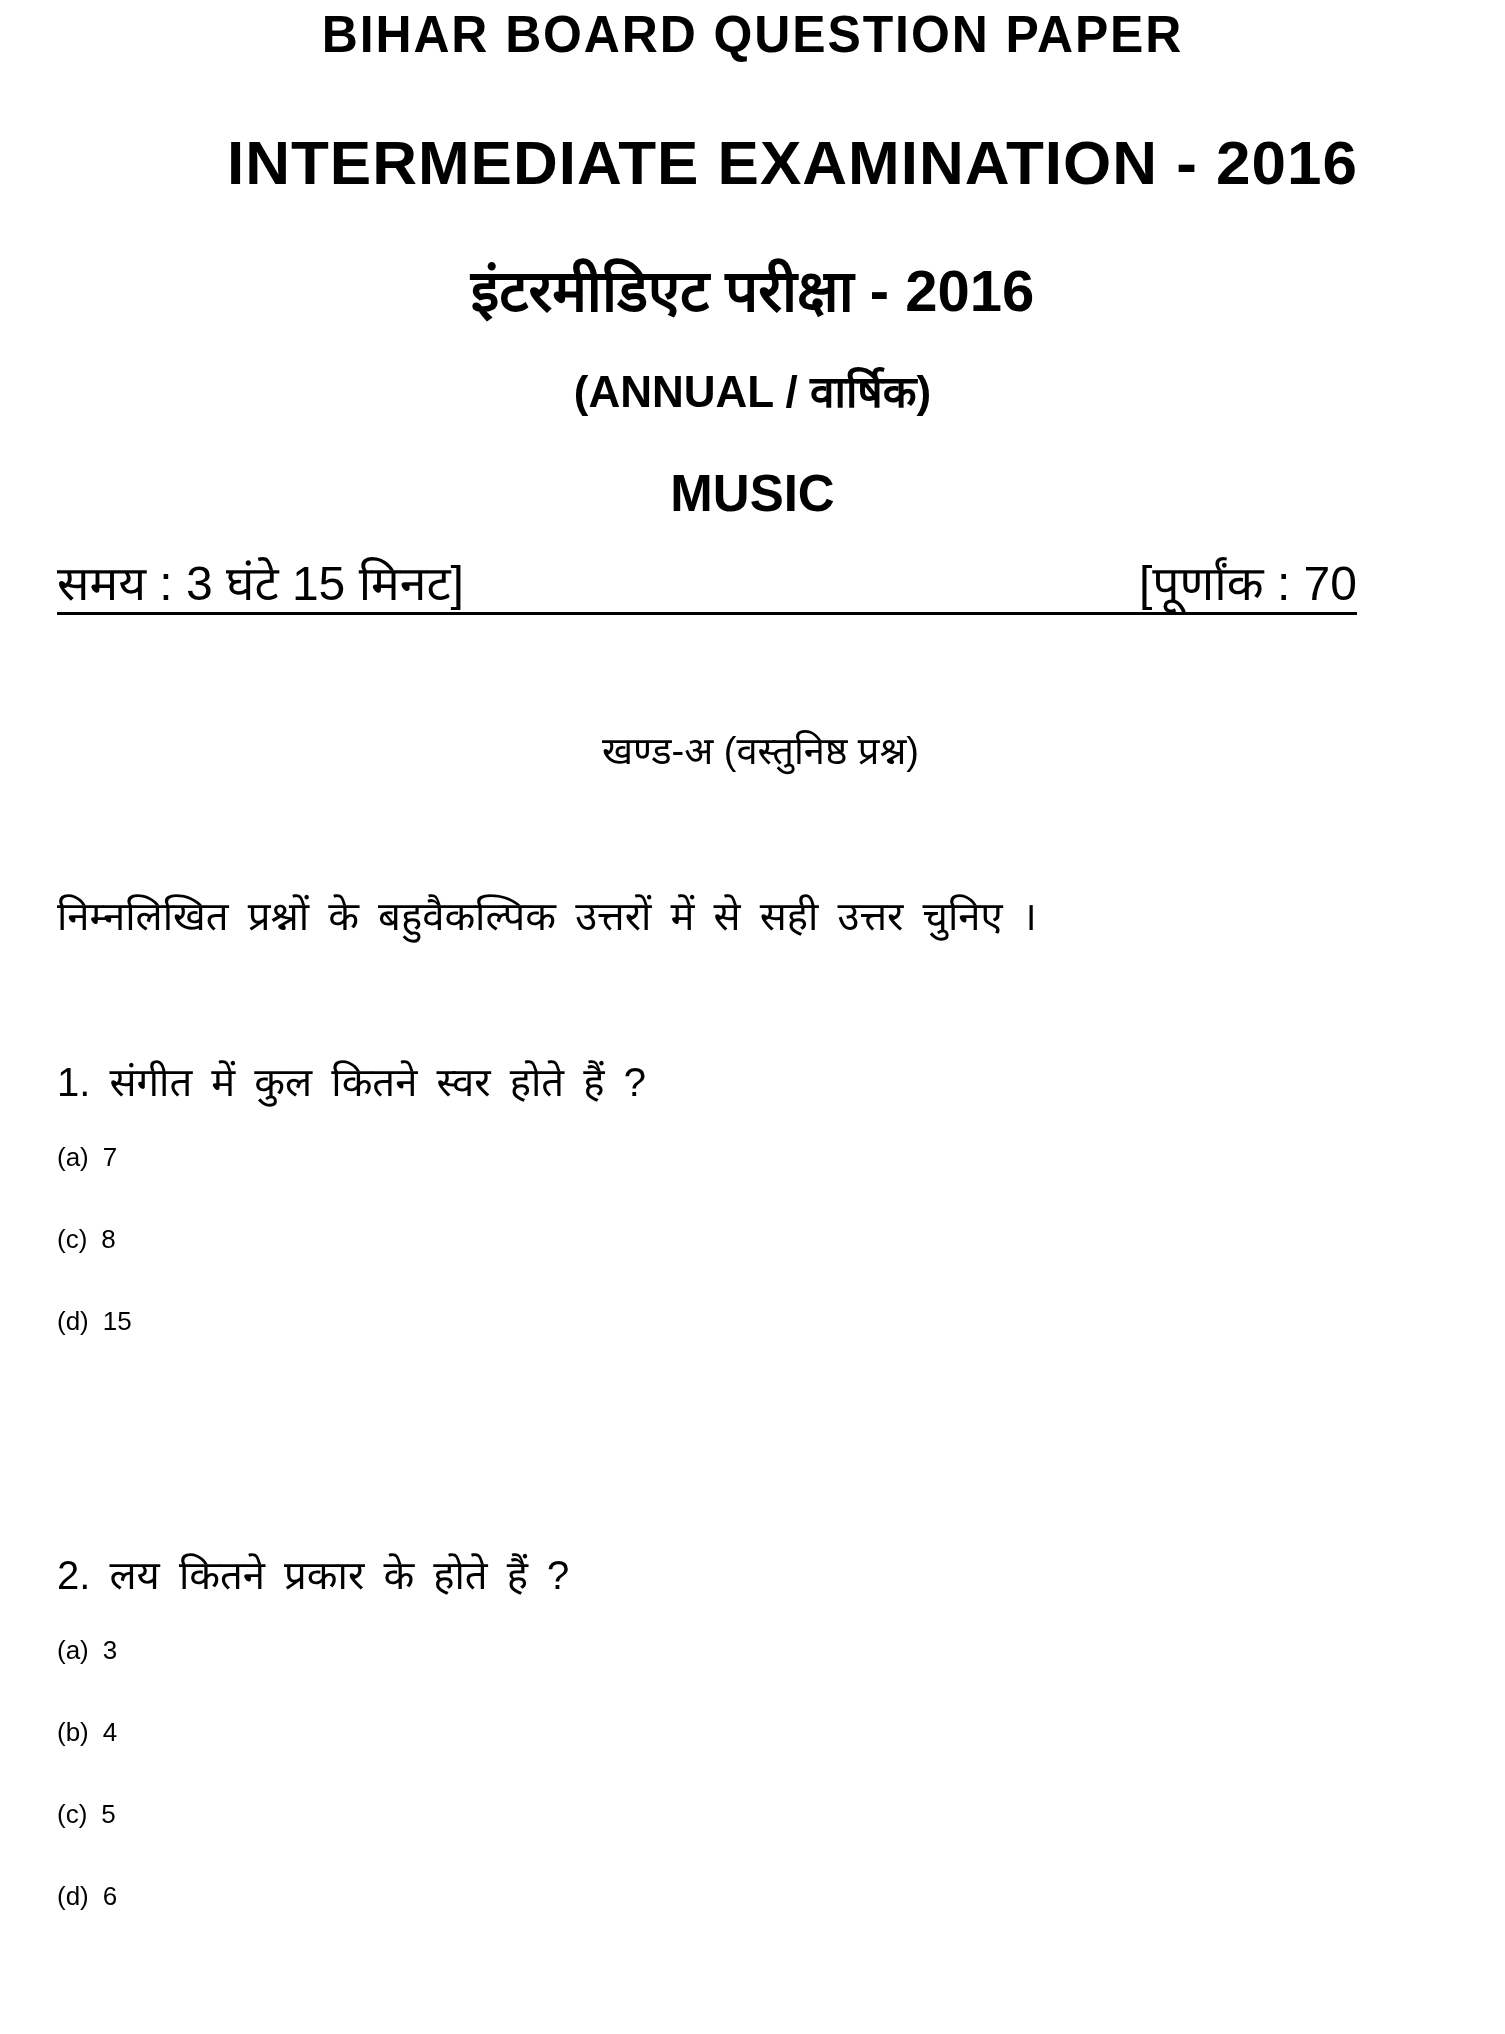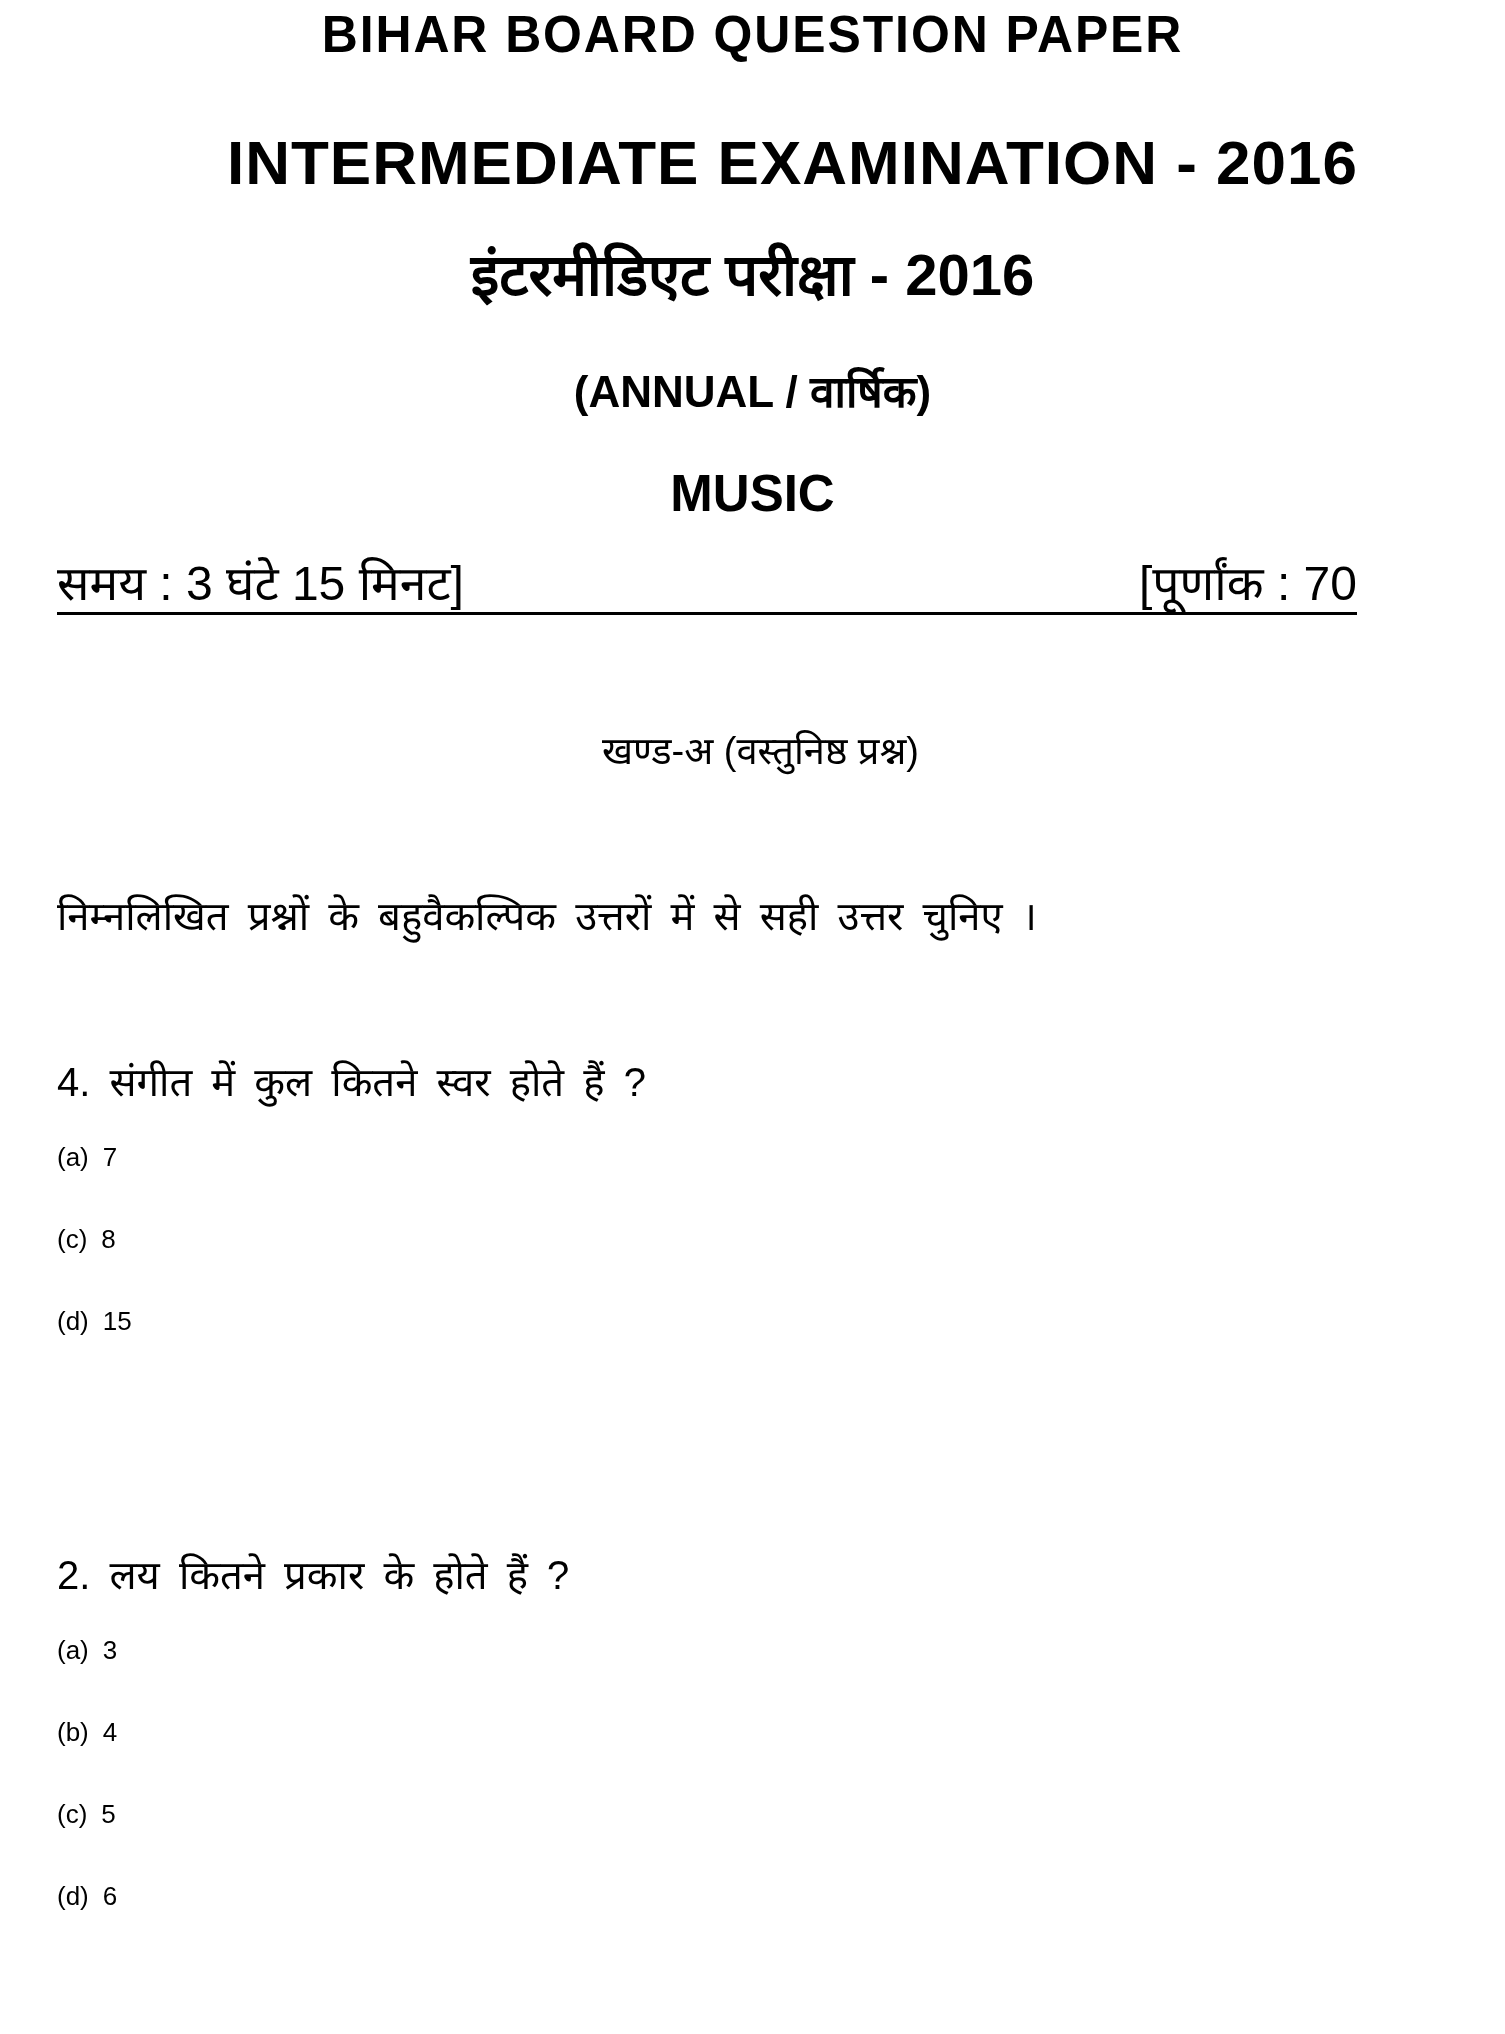--- a/index.html
+++ b/index.html
@@ -37,21 +37,21 @@
       transform: scaleX(0.96);
       left: 0;
     }
     .exam-title-en {
       top: 132px;
       font-size: 62px;
       letter-spacing: 1px;
       padding-left: 40px;
     }
     .exam-title-hi {
-      top: 246px;
+      top: 262px;
       font-size: 58px;
     }
     .exam-type {
       top: 370px;
       font-size: 44px;
     }
     .subject {
       top: 468px;
       font-size: 51px;
     }
@@ -130,21 +130,21 @@
   <div class="meta-row">
     <span class="meta-left">समय : 3 घंटे 15 मिनट]</span>
     <span class="meta-right">[पूर्णांक : 70</span>
   </div>
 
   <div class="section-heading">खण्ड-अ (वस्तुनिष्ठ प्रश्न)</div>
 
   <div class="instruction">निम्नलिखित प्रश्नों के बहुवैकल्पिक उत्तरों में से सही उत्तर चुनिए ।</div>
 
   <div class="question q1">
-    <div class="question-text">4. संगीत में कुल कितने स्वर होते हैं ?</div>
+    <div class="question-text">1. संगीत में कुल कितने स्वर होते हैं ?</div>
     <div class="option">
       <span class="option-letter">(a)</span><span>7</span>
     </div>
     <div class="option">
       <span class="option-letter">(c)</span><span>8</span>
     </div>
     <div class="option">
       <span class="option-letter">(d)</span><span>15</span>
     </div>
   </div>

